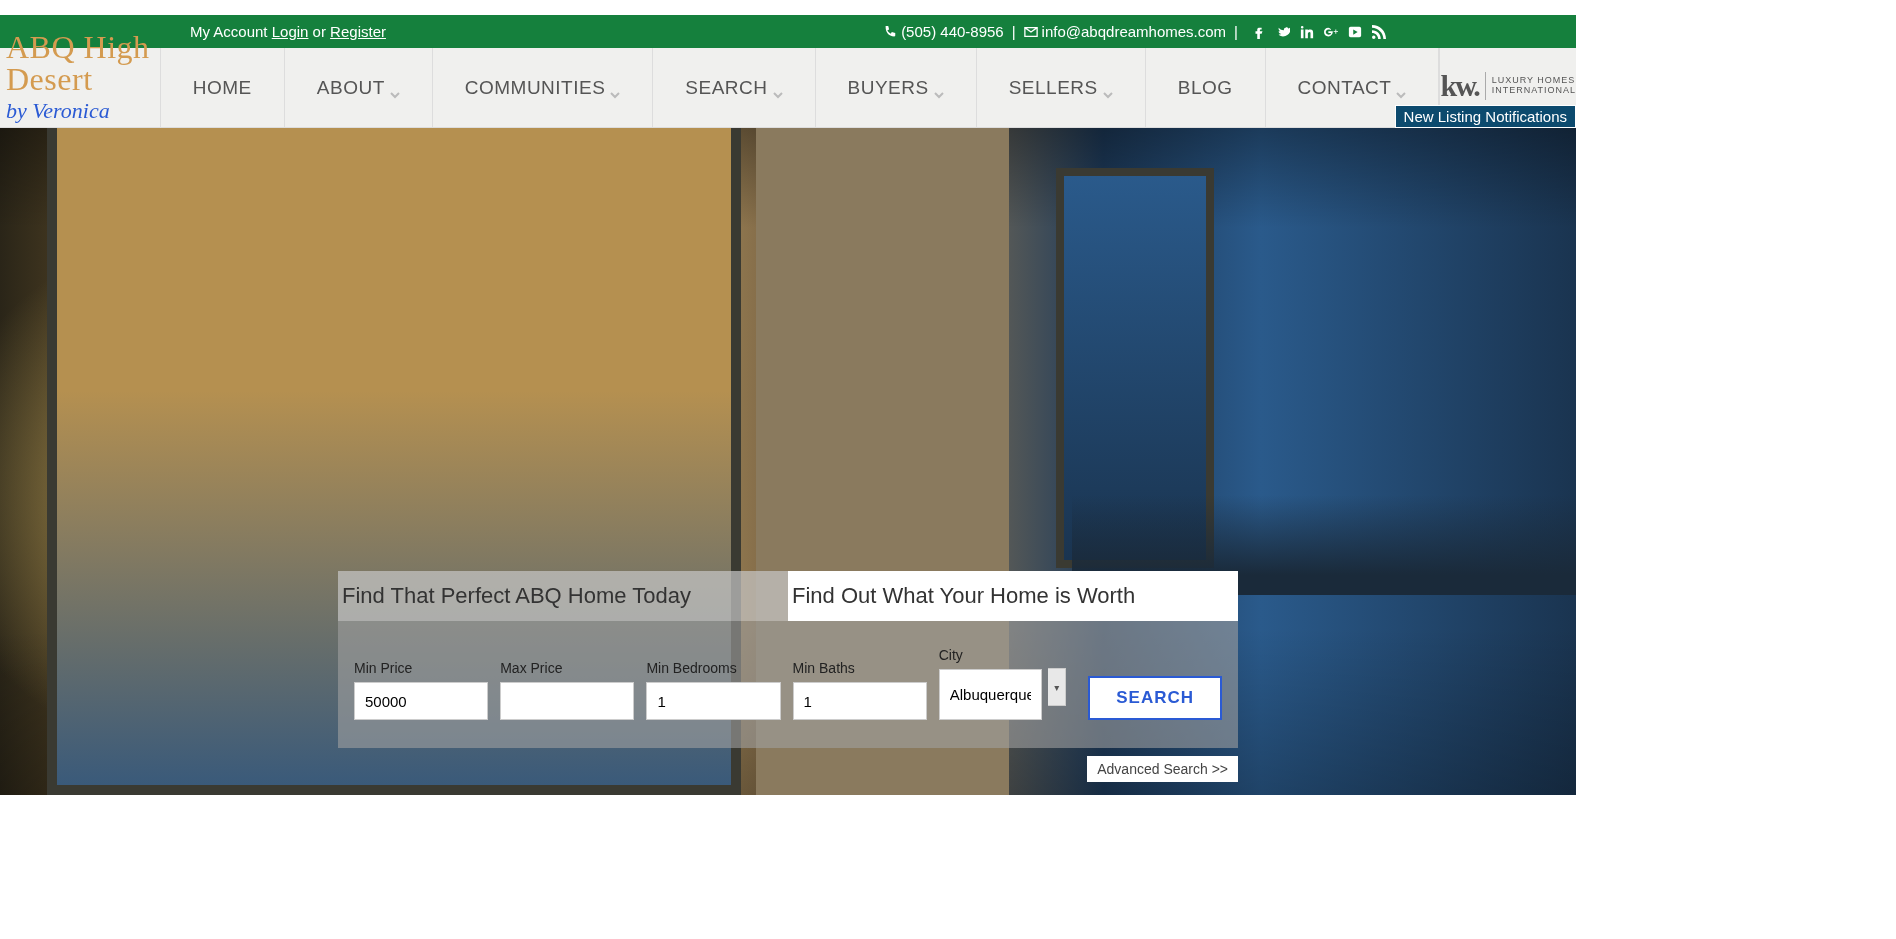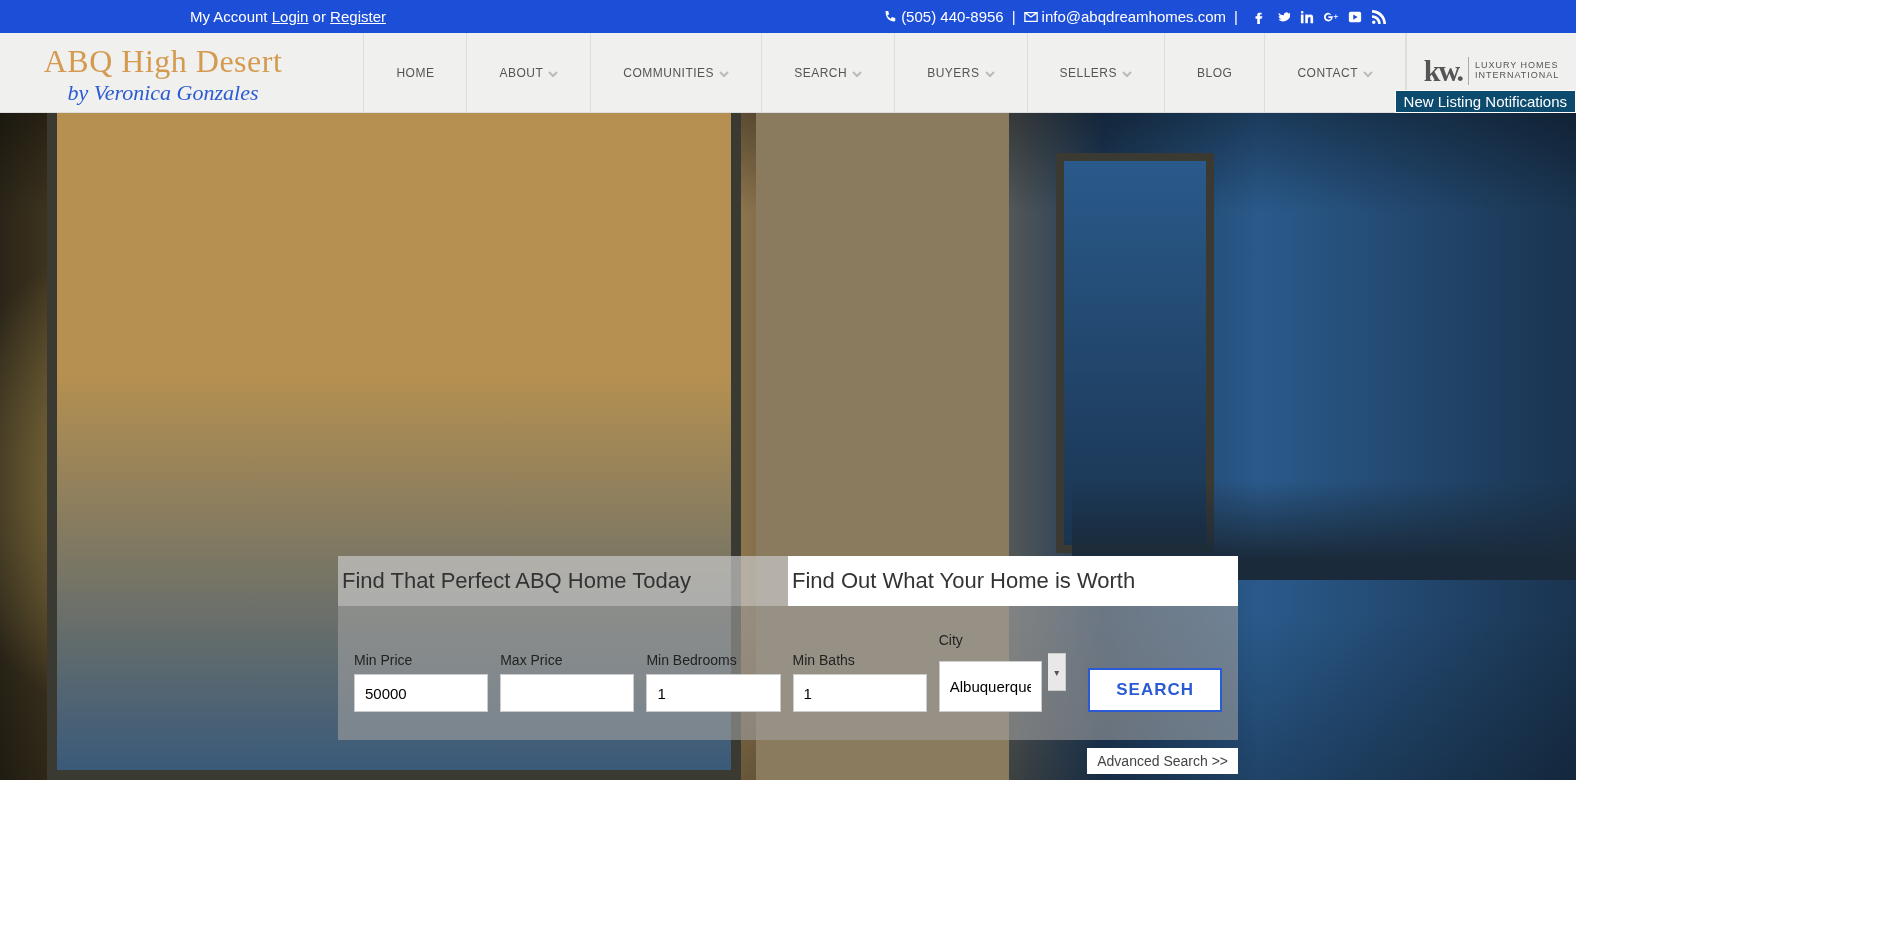--- a/index.html
+++ b/index.html
@@ -1,33 +1,33 @@
 <!DOCTYPE html>
 <html><head>
 <meta charset="utf-8">
 <style>
 * { margin: 0; padding: 0; box-sizing: border-box; }
 body { font-family: Arial, Helvetica, sans-serif; width: 1576px; position: relative; }
 
-.topbar { background: #1d4ed8; color: #fff; height: 33px; display: flex; align-items: center; justify-content: space-between; padding: 0 190px 0 190px; font-size: 15px; }
+.topbar { background: #15803d; color: #fff; height: 33px; display: flex; align-items: center; justify-content: space-between; padding: 0 190px 0 190px; font-size: 15px; margin-top: 15px; }
 .topbar a { color: #fff; text-decoration: underline; }
 .topbar .left span { text-decoration: none; }
 .topbar .right { display: flex; align-items: center; gap: 4px; }
 .topbar .sep { margin: 0 4px; }
 .topbar .socials { display: flex; gap: 10px; margin-left: 6px; align-items: center; }
 .topbar .icon { width: 14px; height: 14px; display: inline-flex; align-items: center; justify-content: center; }
 .topbar svg { fill: #fff; }
 
 .navbar { background: #f0f0ee; height: 80px; border-bottom: 1px solid #ddd; display: flex; align-items: stretch; position: relative; }
 .logo { width: 320px; padding: 6px 0 0 6px; display: flex; flex-direction: column; align-items: center; justify-content: center; }
 .logo-main { font-family: Georgia, serif; color: #d49b50; font-size: 32px; letter-spacing: 0.5px; line-height: 1; }
 .logo-sub { font-family: 'Brush Script MT', cursive; color: #2a5ad4; font-size: 22px; margin-top: 3px; font-style: italic; }
 
 .menu { display: flex; margin-left: auto; }
-.menu-item { display: flex; align-items: center; padding: 0 32px; border-left: 1px solid #ddd; color: #555; font-size: 12px; letter-spacing: 0.5px; cursor: pointer; gap: 5px; }
+.menu-item { display: flex; align-items: center; padding: 0 32px; border-left: 1px solid #ddd; color: #555; font-size: 19px; letter-spacing: 0.5px; cursor: pointer; gap: 5px; }
 .menu-item:last-child { border-right: 1px solid #ddd; }
 .chev { width: 10px; height: 10px; }
 .chev svg { stroke: #bbb; fill: none; stroke-width: 2; }
 
 .kw-block { width: 170px; display: flex; flex-direction: column; align-items: center; justify-content: center; border-left: 1px solid #ddd; padding-top: 6px; }
 .kw-row { display: flex; align-items: center; gap: 6px; }
 .kw-main { font-family: Georgia, serif; font-size: 30px; color: #555; font-weight: bold; letter-spacing: -2px; }
 .kw-divider { width: 1px; height: 28px; background: #aaa; }
 .kw-text { font-size: 9px; color: #555; letter-spacing: 1px; line-height: 1.1; }
 .kw-sub { font-size: 7px; color: #888; letter-spacing: 0.8px; margin-top: 3px; }
@@ -51,21 +51,21 @@
 .tab.active { background: rgba(200,200,200,0.7); }
 .tab.inactive { background: #fff; }
 
 .search-form { background: rgba(160,160,160,0.6); padding: 14px 16px 28px; display: flex; gap: 12px; align-items: flex-end; }
 .field { flex: 1; display: flex; flex-direction: column; gap: 6px; margin-top: 12px; }
 .field label { font-size: 14px; color: #222; font-weight: 500; }
 .field input, .field select { height: 38px; border: 1px solid #ccc; padding: 16px 10px; font-size: 15px; background: #fff; width: 100%; }
 .field.city { flex: 0.95; display: flex; flex-direction: row; }
 .field.city select { flex: 1; appearance: none; }
 .city-arrow { width: 18px; height: 38px; background: #e8e8e8; border: 1px solid #ccc; border-left: none; display: flex; align-items: center; justify-content: center; font-size: 10px; color: #555; margin-top: 21px; }
-.city-inner { display: flex; flex-direction: column; gap: 13px; flex: 1; }
+.city-inner { display: flex; flex-direction: column; gap: 6px; flex: 1; }
 
 .search-btn { height: 44px; padding: 0 26px; background: #fff; border: 2px solid #2a5ad4; color: #2a5ad4; font-size: 17px; font-weight: bold; letter-spacing: 1px; cursor: pointer; margin-left: 10px; }
 
 .adv-wrap { display: flex; justify-content: flex-end; }
 .adv-link { background: #fff; color: #444; font-size: 14px; padding: 5px 10px; border: none; cursor: pointer; margin-top: 8px; }
 </style>
 </head>
 <body>
 
 <div class="topbar">

